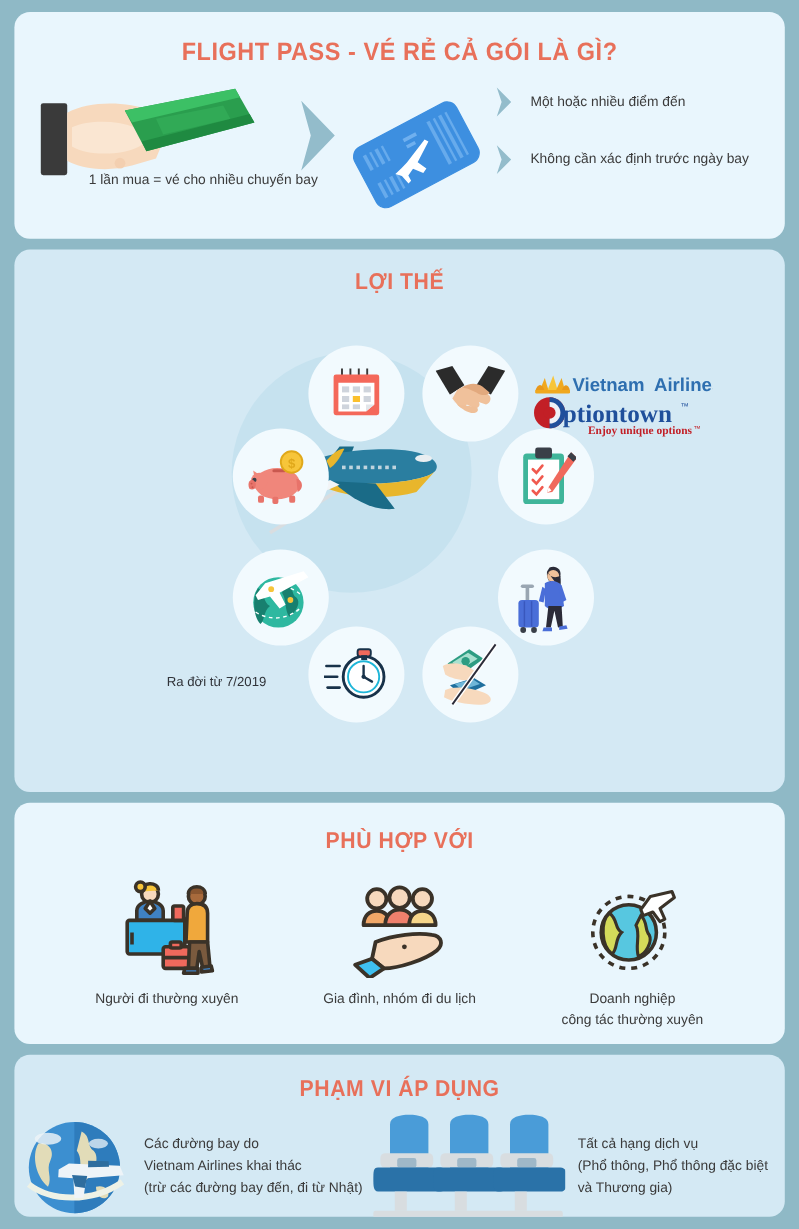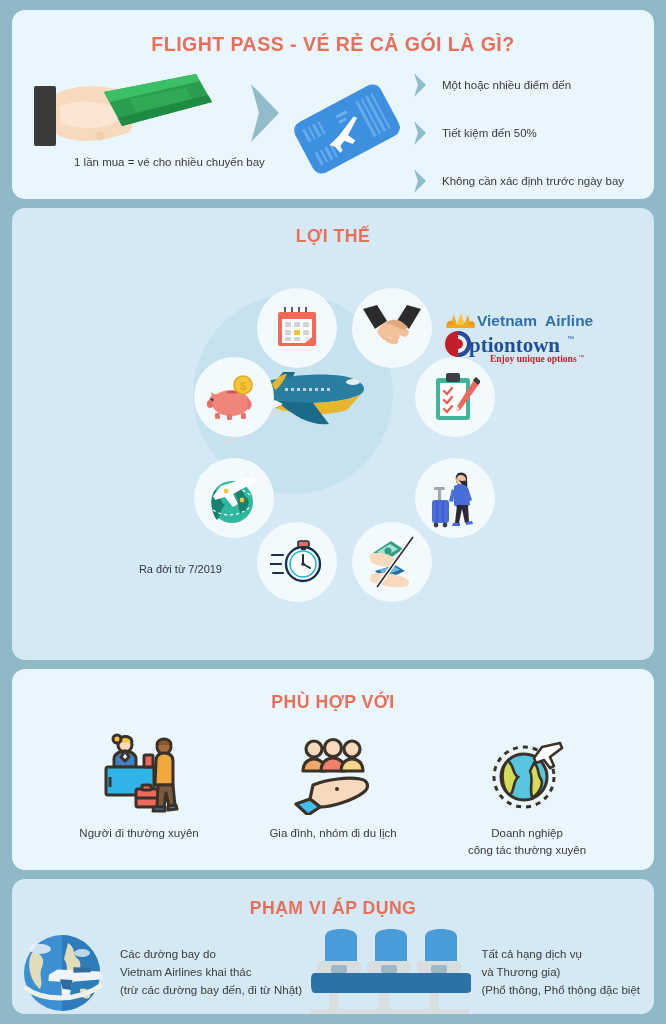--- a/index.html
+++ b/index.html
@@ -43,21 +43,21 @@
     height: 150px;
   }
   .how-left {
     width: 235px;
     position: relative;
     padding-left: 14px;
   }
   .how-caption {
     position: absolute;
     left: 62px;
-    top: 92px;
+    top: 80px;
     font-size: 11.5px;
     color: #3b3b3b;
     white-space: nowrap;
   }
   .how-arrow-big {
     width: 40px;
     display: flex;
     align-items: flex-start;
     padding-top: 18px;
   }
@@ -204,26 +204,20 @@
         </g>
       </svg>
     </div>
 
     <div class="how-bullets">
       <div class="bullet-row">
         <svg width="16" height="26" viewBox="0 0 16 26">
             <path d="M2 1 L14 13 L2 25 L6 13 Z" fill="#93bccb"></path>
           </svg>
         <span class="btxt">Một hoặc nhiều điểm đến</span>
-      </div>
-      <div class="bullet-row">
-        <svg width="16" height="26" viewBox="0 0 16 26">
-            <path d="M2 1 L14 13 L2 25 L6 13 Z" fill="#93bccb"></path>
-          </svg>
-        <span class="btxt">Tiết kiệm đến 50%</span>
       </div>
       <div class="bullet-row">
         <svg width="16" height="26" viewBox="0 0 16 26">
             <path d="M2 1 L14 13 L2 25 L6 13 Z" fill="#93bccb"></path>
           </svg>
         <span class="btxt">Không cần xác định trước ngày bay</span>
       </div>
     </div>
 
   </div>
@@ -560,19 +554,19 @@
           <path d="M14 10 C14 4, 22 2, 30 2 C38 2, 46 4, 46 10 L46 48 L14 48 Z" fill="#4a9cd8"></path>
           <rect x="6" y="34" width="44" height="12" rx="4" fill="#d8dde0"></rect>
           <rect x="20" y="38" width="16" height="8" rx="2" fill="#9fb8c8"></rect>
           <path d="M4 46 L56 46 C60 46, 62 50, 62 56 C62 62, 60 66, 56 66 L4 66 C0 66, 0 60, 0 56 C0 50, 0 46, 4 46 Z" fill="#2a72a8"></path>
           <rect x="18" y="66" width="10" height="16" fill="#d8dde0"></rect>
         </g>
         <rect x="0" y="82" width="158" height="6" rx="2" fill="#d8dde0"></rect>
       </svg>
       <div class="scope-lbl">
         <div>Tất cả hạng dịch vụ</div>
+        <div>(Phổ thông, Phổ thông đặc biệt</div>
         <div>và Thương gia)</div>
-        <div>(Phổ thông, Phổ thông đặc biệt</div>
       </div>
     </div>
 
   </div>
 </div>
 
 </body></html>

